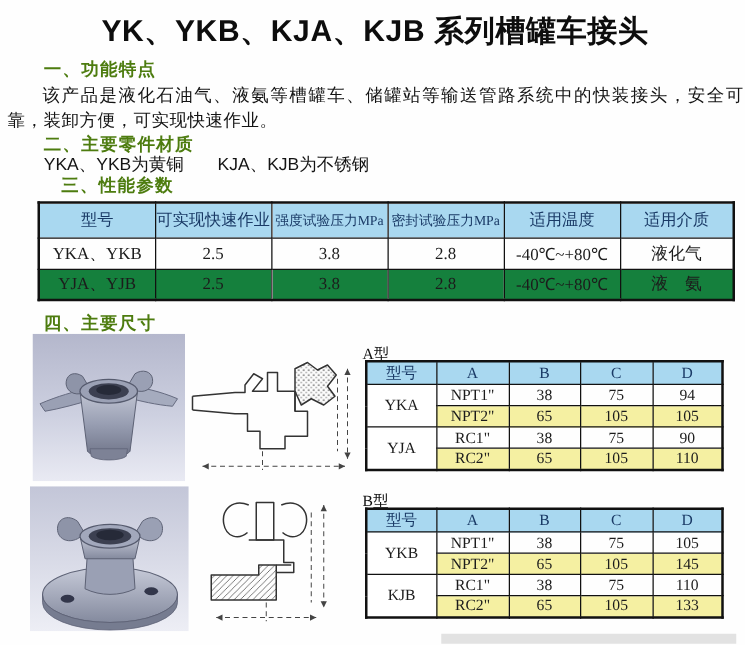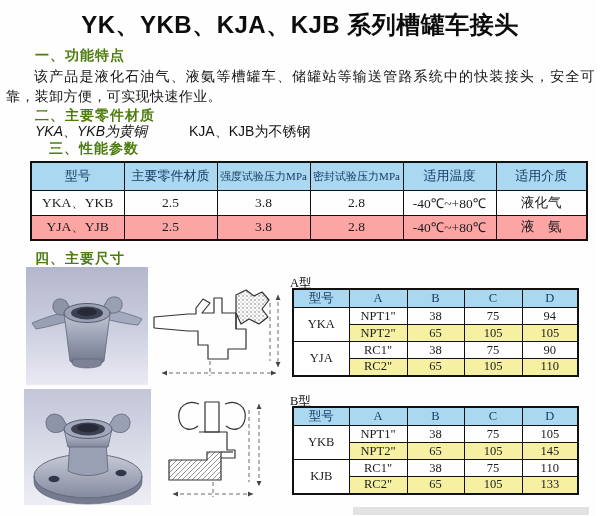--- a/index.html
+++ b/index.html
@@ -16,32 +16,32 @@
   .sec-head { font-size:14px; font-weight:bold; color:#4d7c0f; letter-spacing:1px; }
   #sec1-head { top:47px; left:35px; }
   #sec2-head { top:107px; left:35px; }
   #sec3-head { top:140px; left:49px; }
   #sec4-head { top:250px; left:35px;text-align:center; }
   #feature-para {
     top:66px; left:6px; width:589px; font-size:14px; line-height:20px;
     text-indent:2em; text-align:justify; color:#141414; letter-spacing:0.4px;
   }
   #materials { top:123px; left:35px; font-size:14px; color:#141414; }
-  #materials .mat-left { margin-right:42px;font-style:italic; }
+  #materials .mat-left { margin-right:27px; }
 
   
   #perf-wrap { top:161px; left:30px; }
   table { border-collapse:collapse; table-layout:fixed; }
   .perf { width:556px; border:2px solid #111; font-family:"Liberation Serif", serif; }
   .perf th, .perf td { border:1px solid #111; text-align:center; vertical-align:middle; overflow:hidden; white-space:nowrap; }
   .perf tr.hdr { height:28px; background:#a9d8f0; }
   .perf tr.hdr th { font-weight:normal; font-size:13px; color:#1a3a66; }
   .perf tr.hdr th.small { font-size:11px; }
   .perf tr.data { height:25px; font-size:13.5px; color:#1c1c1c; }
-  .perf tr.r-yellow { background:#fca5a5; }
+  .perf tr.r-yellow { background:#15803d; }
 
   
   .dim-label { font-size:12.5px; color:#111; font-family:"Liberation Serif", serif; }
   #dim-a-label { top:275px; left:290px; }
   #dim-b-label { top:393px; left:290px; }
   #dim-a-wrap { top:288px; left:292px; }
   #dim-b-wrap { top:406px; left:292px; }
   .dim { width:287px; border:2px solid #111; font-family:"Liberation Serif", serif; }
   .dim th, .dim td { border:1px solid #111; text-align:center; vertical-align:middle; white-space:nowrap; }
   .dim tr.hdr { height:18px; background:#a9d8f0; }
@@ -81,21 +81,21 @@
           <col style="width:93px">
           <col style="width:93px">
           <col style="width:93px">
           <col style="width:93px">
           <col style="width:93px">
           <col style="width:91px">
         </colgroup>
       <tbody>
           <tr class="hdr">
         <th>型号</th>
-        <th>主要零件材质</th>
+        <th>可实现快速作业</th>
         <th class="small">强度试验压力MPa</th>
         <th class="small">密封试验压力MPa</th>
         <th>适用温度</th>
         <th>适用介质</th>
       </tr>
       <tr class="data">
         <td>YKA、YKB</td>
         <td>2.5</td>
         <td>3.8</td>
         <td>2.8</td>

